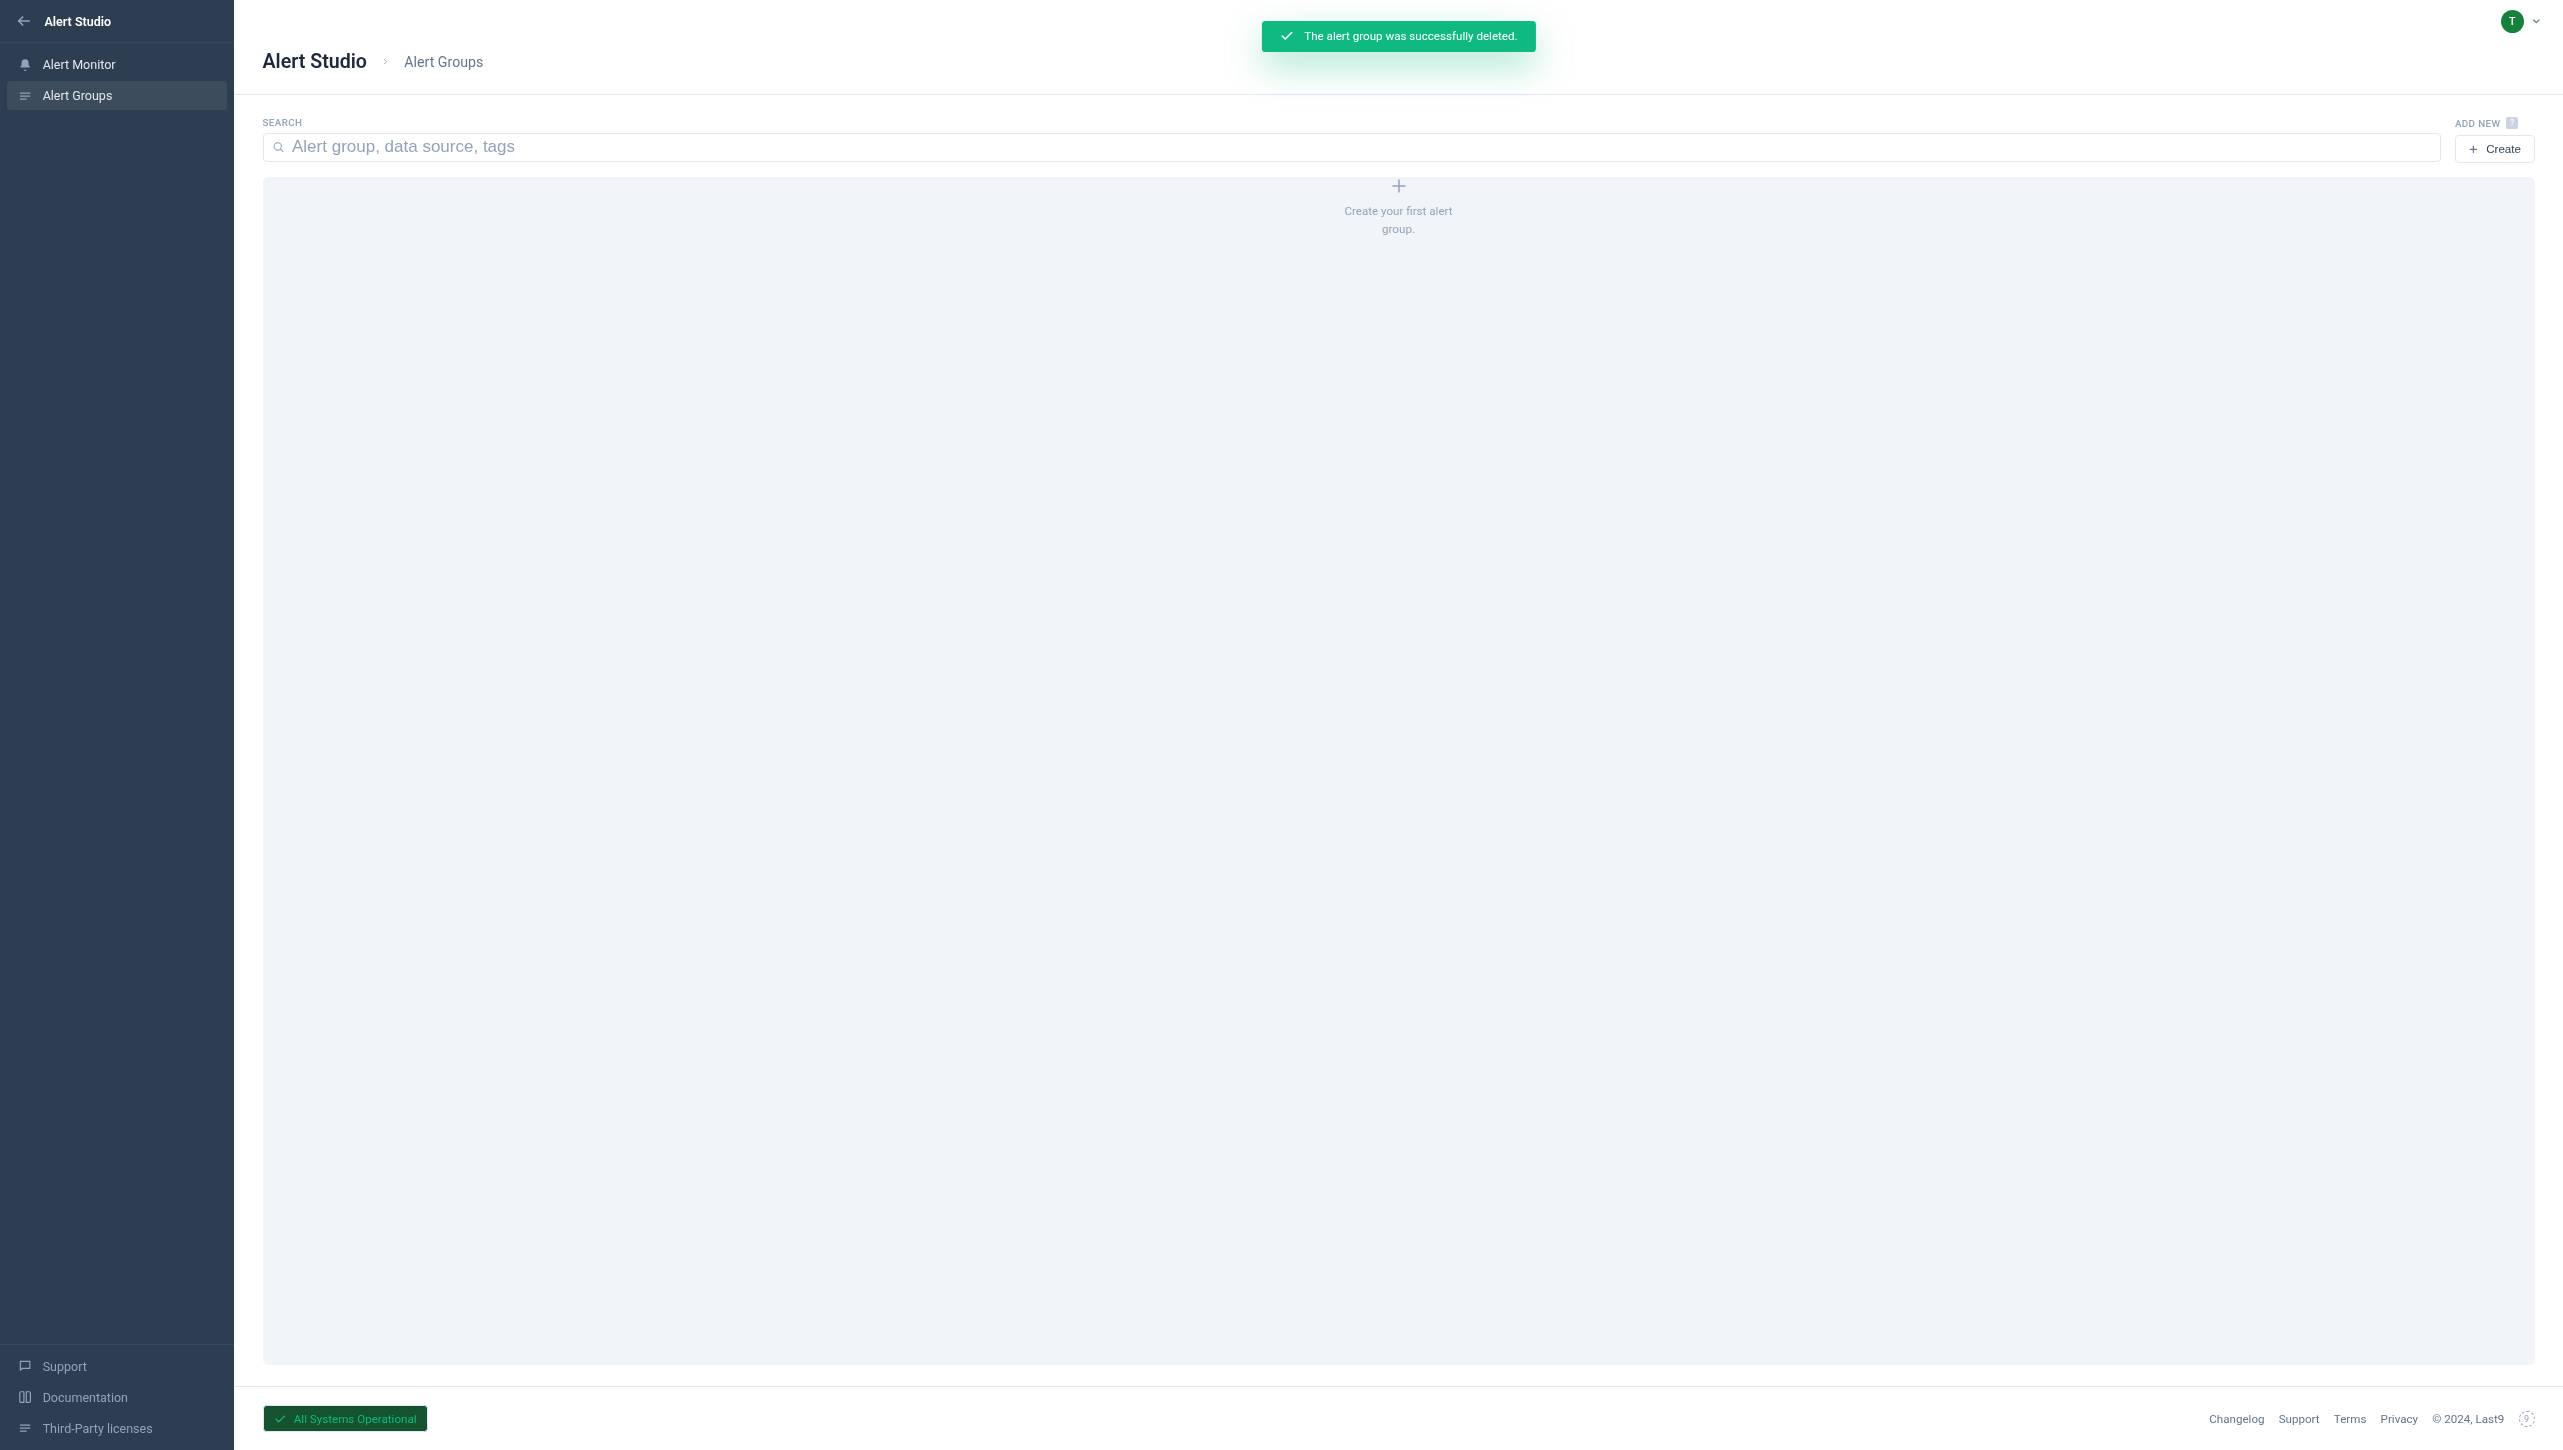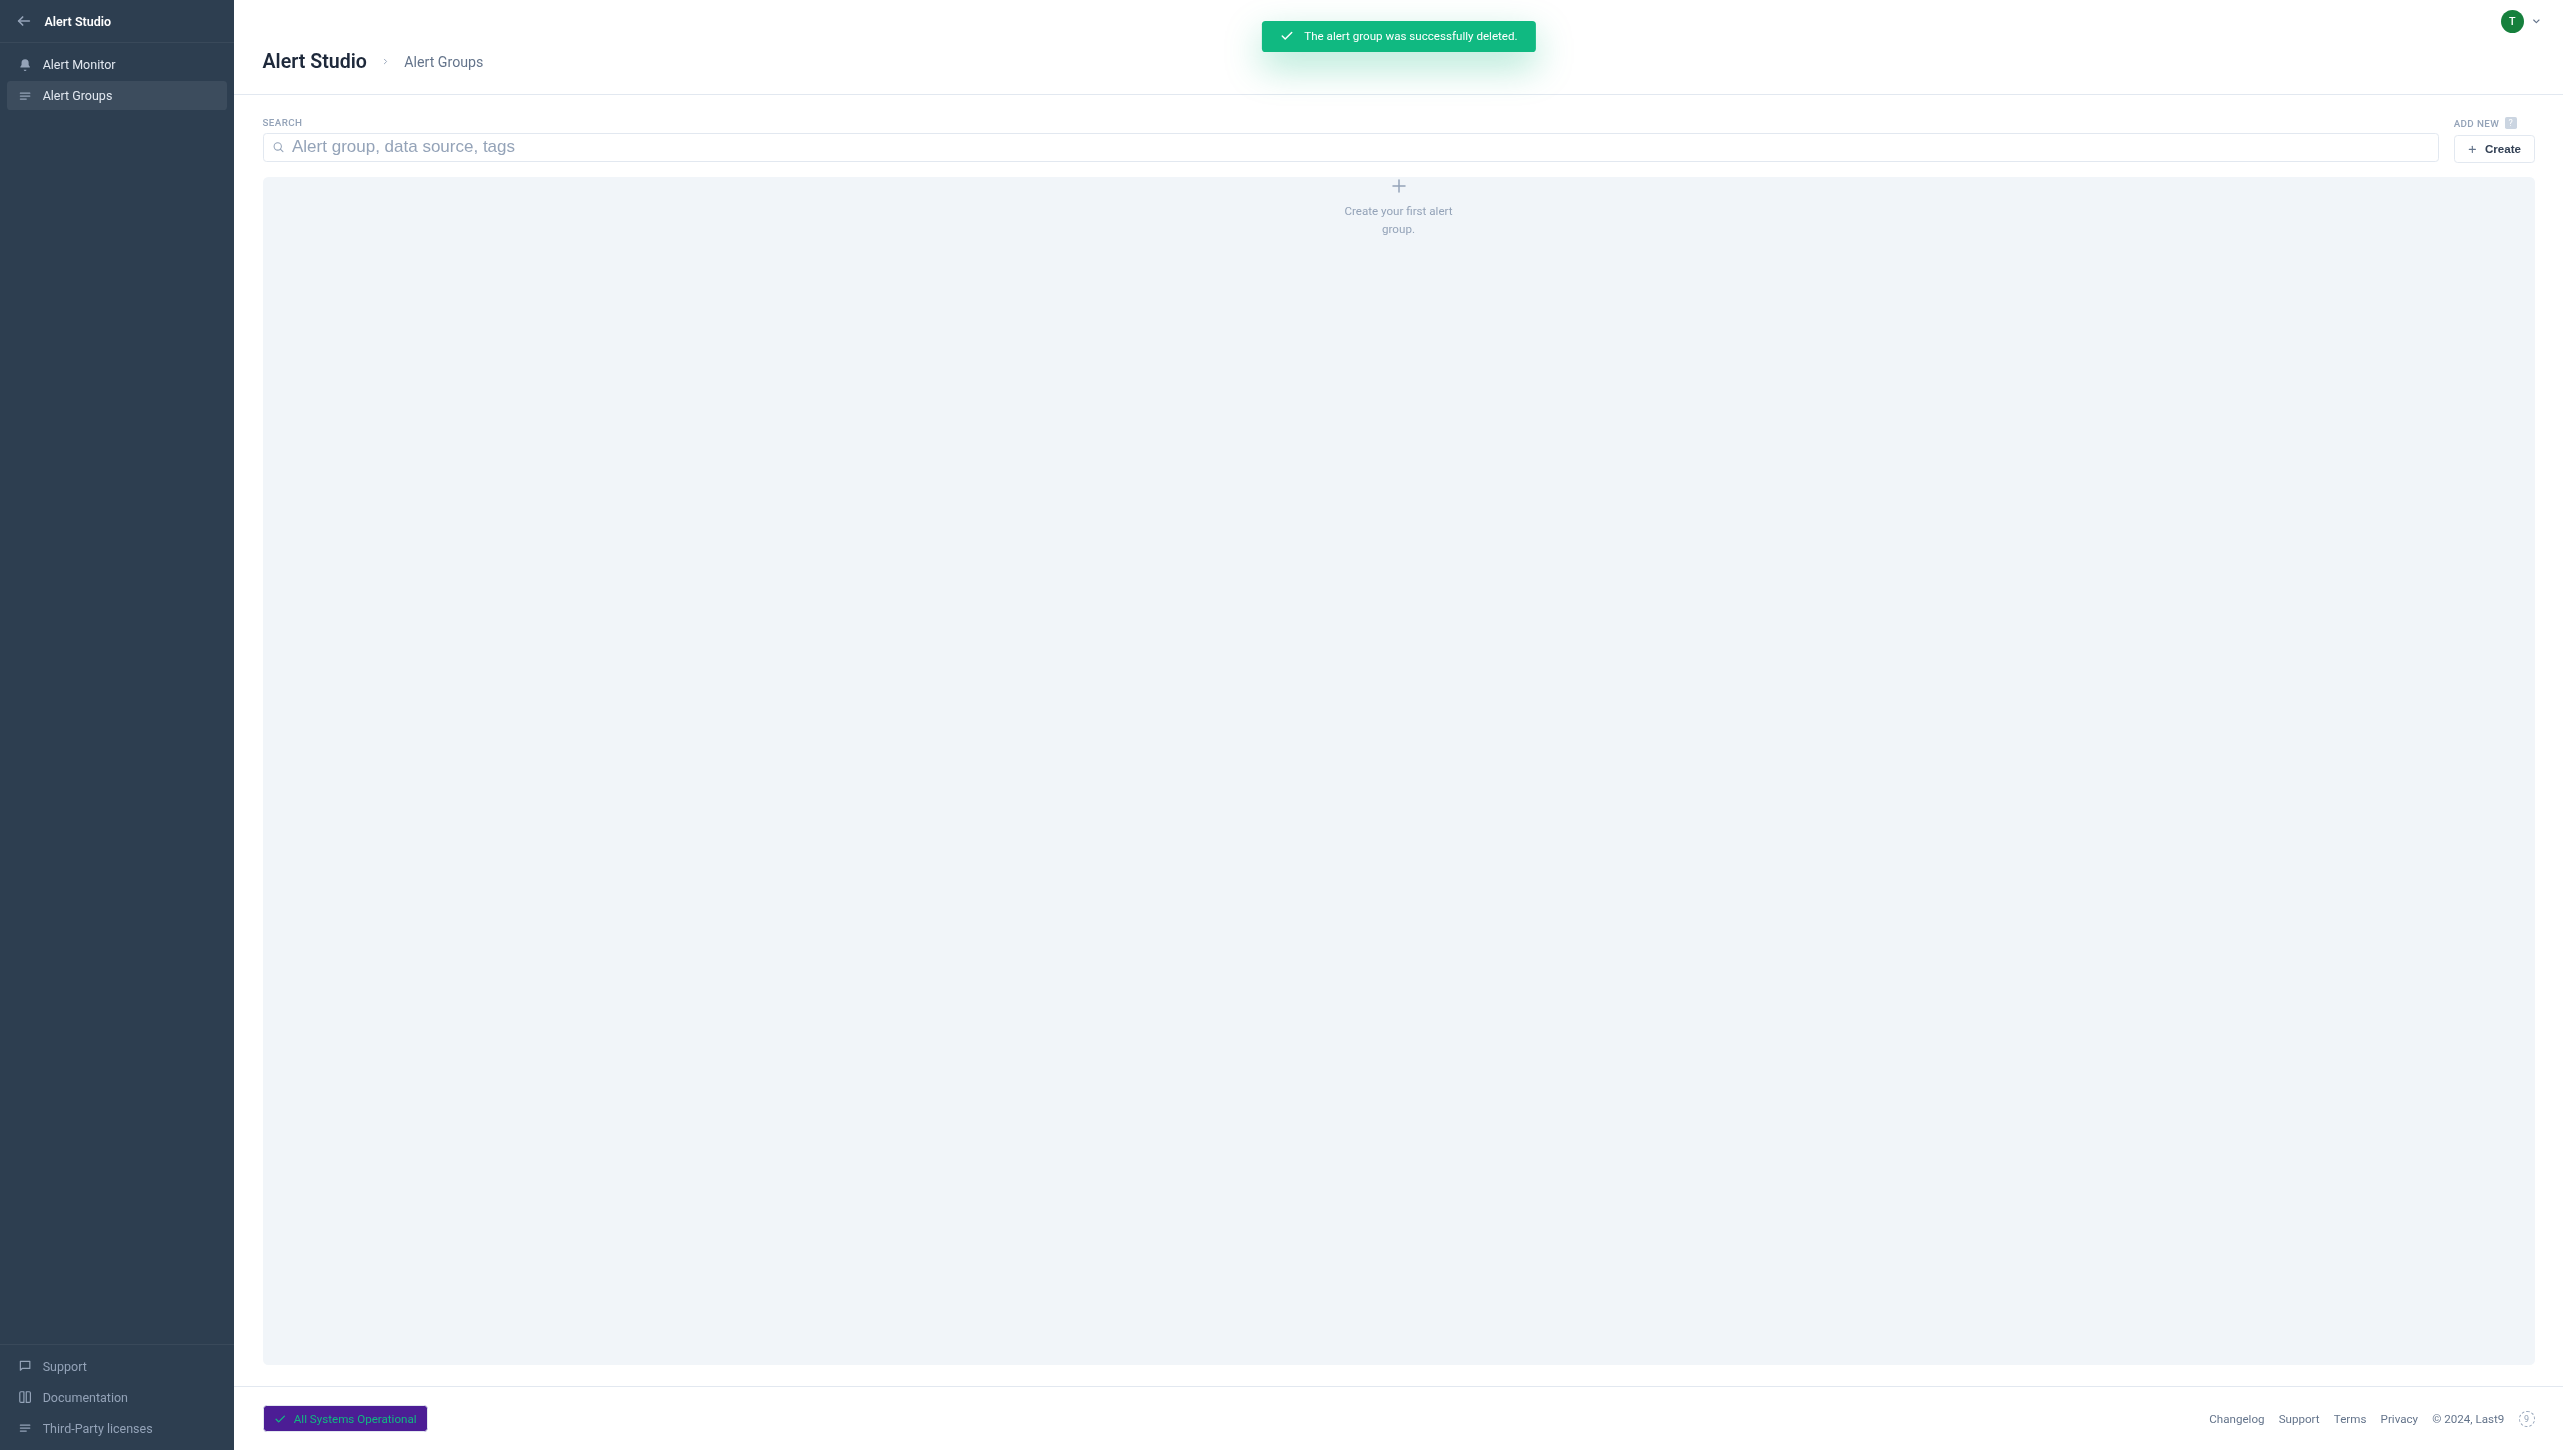--- a/index.html
+++ b/index.html
@@ -193,21 +193,20 @@
       border: 0.9px solid #e2e8f0;
       border-radius: 3.6px;
       background: #fff;
       padding: 0 12.5px;
       display: flex;
       align-items: center;
       gap: 7.1px;
       font-size: 11.6px;
       color: #334155;
       cursor: pointer;
-      font-weight: bold;
     }
     .create-btn .plus-ico {
       width: 10.7px; height: 10.7px;
       color: #64748b;
     }
 
     .empty-pane {
       margin-top: 14.2px;
       flex: 1;
       background: #f1f5f9;
@@ -242,21 +241,21 @@
       color: #64748b;
     }
     .status-pill {
       display: flex;
       align-items: flex-end;
       gap: 7.1px;
       border: 0.9px solid #e2e8f0;
       border-radius: 3.6px;
       padding: 5.3px 10.7px;
       color: #10b981;
-      background: #4c1d95;
+      background: #14532d;
     }
     .status-pill .check-ico {
       width: 12.5px; height: 12.5px;
     }
     .footer-right {
       display: flex;
       align-items: center;
       gap: 14.2px;
     }
     .footer-link {

